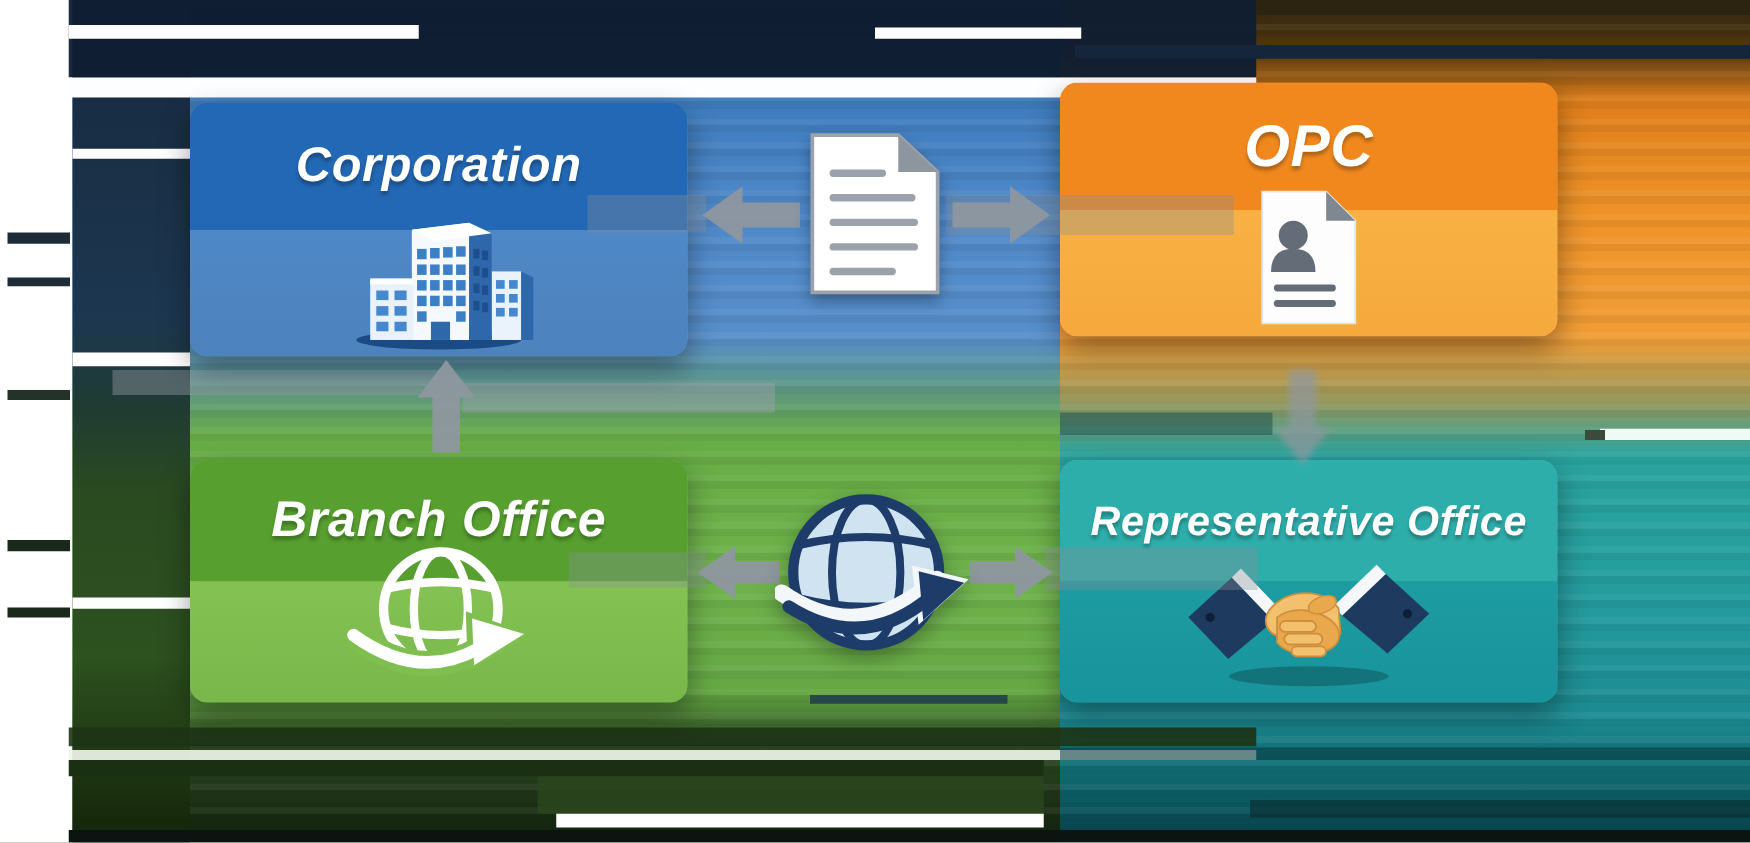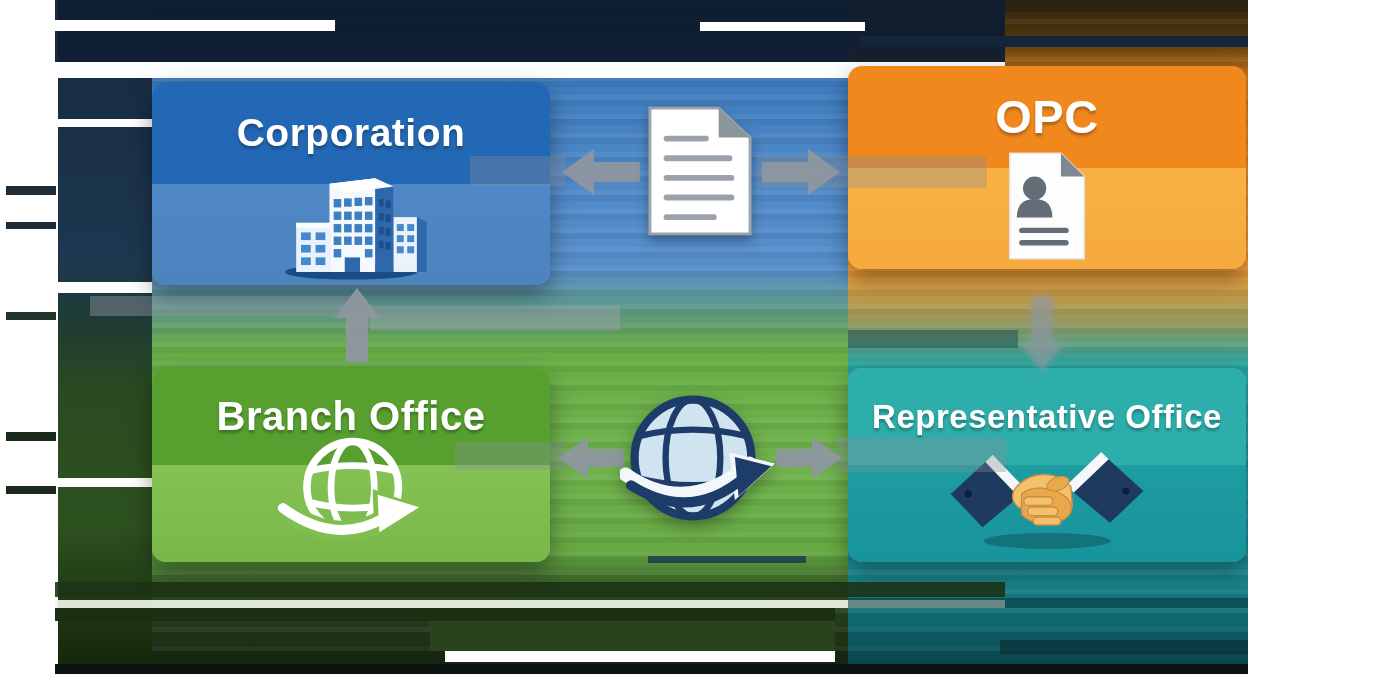--- a/index.html
+++ b/index.html
@@ -1,18 +1,19 @@
 <!DOCTYPE html>
 <html><head>
 <meta charset="utf-8">
 <style>
   html,body{margin:0;padding:0;background:#ffffff;}
   .stage{
-    position:relative;width:1248px;height:674px;overflow:hidden;
+    position:relative;width:1400px;height:674px;overflow:hidden;
     font-family:"Liberation Sans", sans-serif;
+    font-style:italic;
   }
   .abs{position:absolute;}
   
   .bg-left{left:0;top:0;width:848px;height:674px;
     background:linear-gradient(180deg,#0f1e36 0%,#17293f 7%,#3e7cbe 12%,#4e88c8 25%,#578fcb 40%,
       #5f9a7a 47%,#67ad45 52%,#6fb24c 70%,#65a843 82%,#2c4a20 88%,#22391a 93%,#101f0c 100%);}
   .bg-right{left:848px;top:0;width:552px;height:674px;
     background:linear-gradient(180deg,#2e2410 0%,#53370f 6%,#e07f1b 12%,#ee9227 25%,#f19d36 40%,
       #91985f 48%,#2aa49f 54%,#249b9e 72%,#1b8b92 85%,#0c5f66 94%,#083c44 100%);}
   .tex{left:0;top:0;width:1400px;height:674px;

